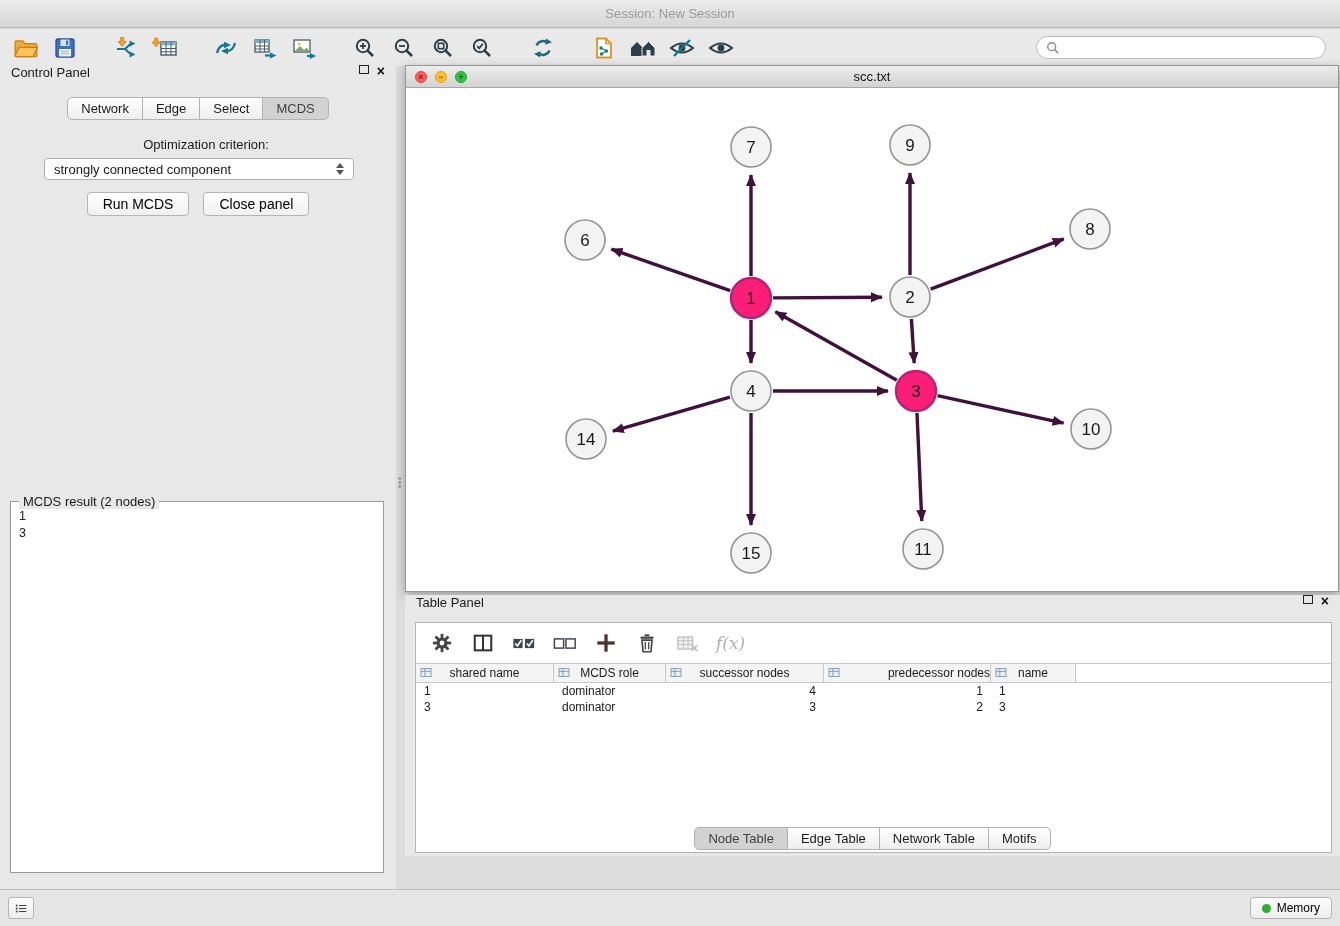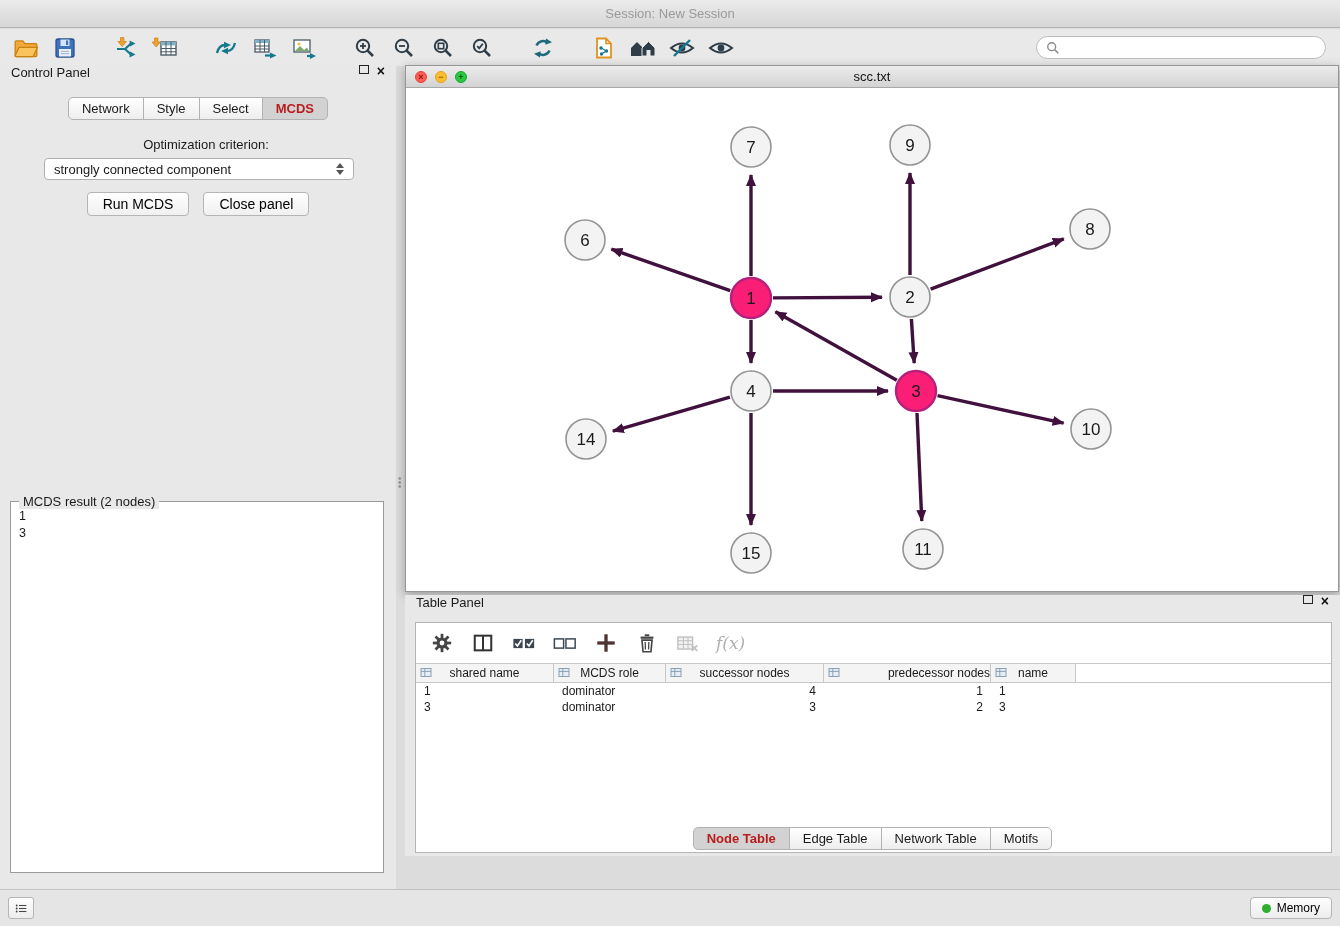--- a/index.html
+++ b/index.html
@@ -46,21 +46,21 @@
     width:10px; height:9px; border:1.5px solid #222; display:inline-block; cursor:default;
   }
   .wicon-x { font-size:14px; font-weight:bold; color:#111; line-height:12px; cursor:default; }
   .cp-tabs { position:absolute; top:32px; left:0; right:0; display:flex; justify-content:center; }
   .seg-tab {
     border:1px solid #b2b2b2; margin-left:-1px; padding:3px 13px; font-size:13px;
     background:linear-gradient(#ffffff,#eeeeee); color:#1a1a1a; cursor:default; white-space:nowrap;
   }
   .seg-tab:first-child { border-radius:5px 0 0 5px; margin-left:0;text-align:center; }
   .seg-tab:last-child { border-radius:0 5px 5px 0; }
-  .seg-tab.active { background:#d2d2d2; color:#b91c1c;font-weight:bold; }
+  .seg-tab.active { background:#d2d2d2; color:#404040; }
   .opt-label { position:absolute; top:72px; left:16px; right:0; text-align:center; font-size:13px; }
   .criterion-select {
     position:absolute; top:93px; left:44px; width:310px; height:22px;
     background:#fff; border:1px solid #b0b0b0; border-radius:4px;
     display:flex; align-items:center; padding:0 9px; font-size:13px; cursor:default;
   }
   .criterion-select .val { flex:1; }
   .stepper { display:flex; flex-direction:column; gap:2px; align-items:center; }
   .stepper .up {
     width:0; height:0; border-left:4px solid transparent; border-right:4px solid transparent;
@@ -295,21 +295,21 @@
 
 <div class="control-panel">
   <div class="panel-header">
     <span>Control Panel</span>
     <span class="spacer"></span>
     <span class="wicon-sq"></span>
     <span class="wicon-x">×</span>
   </div>
   <div class="cp-tabs">
       <div class="seg-tab">Network</div>
-      <div class="seg-tab">Style</div>
+      <div class="seg-tab">Edge</div>
       <div class="seg-tab">Select</div>
       <div class="seg-tab active">MCDS</div>
     </div>
   <div class="opt-label">Optimization criterion:</div>
   <div class="criterion-select">
     <span class="val">strongly connected component</span>
     <span class="stepper">
         <span class="up"></span>
         <span class="down"></span>
       </span>

